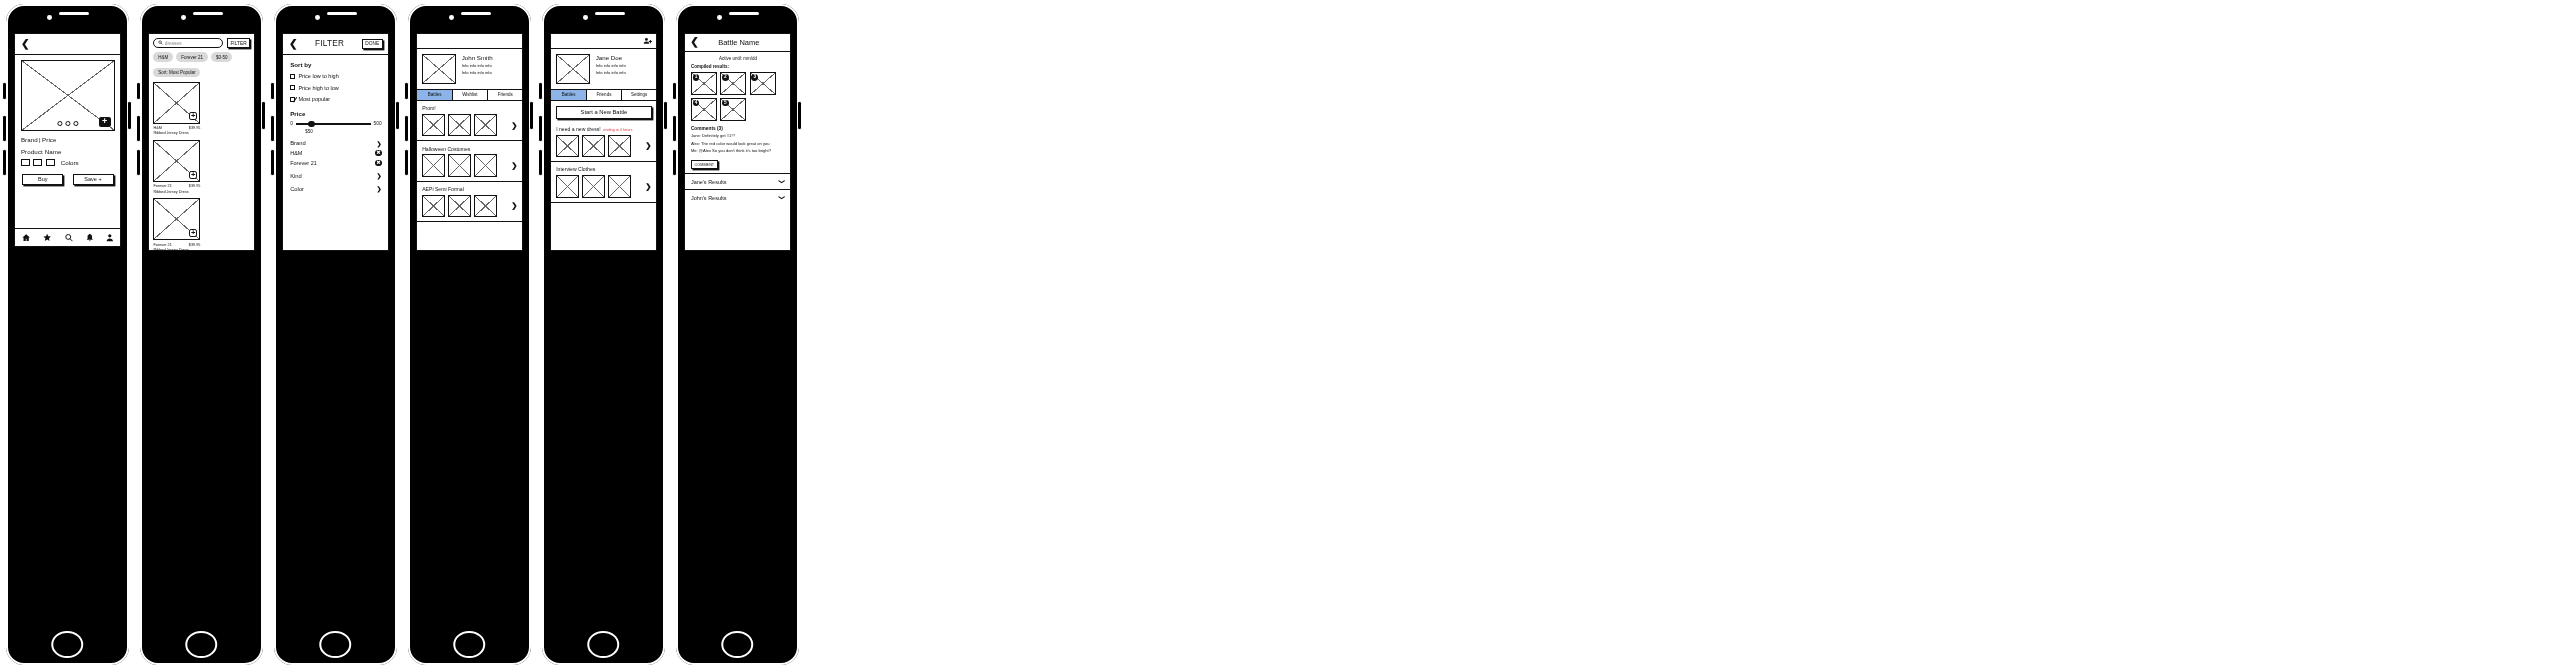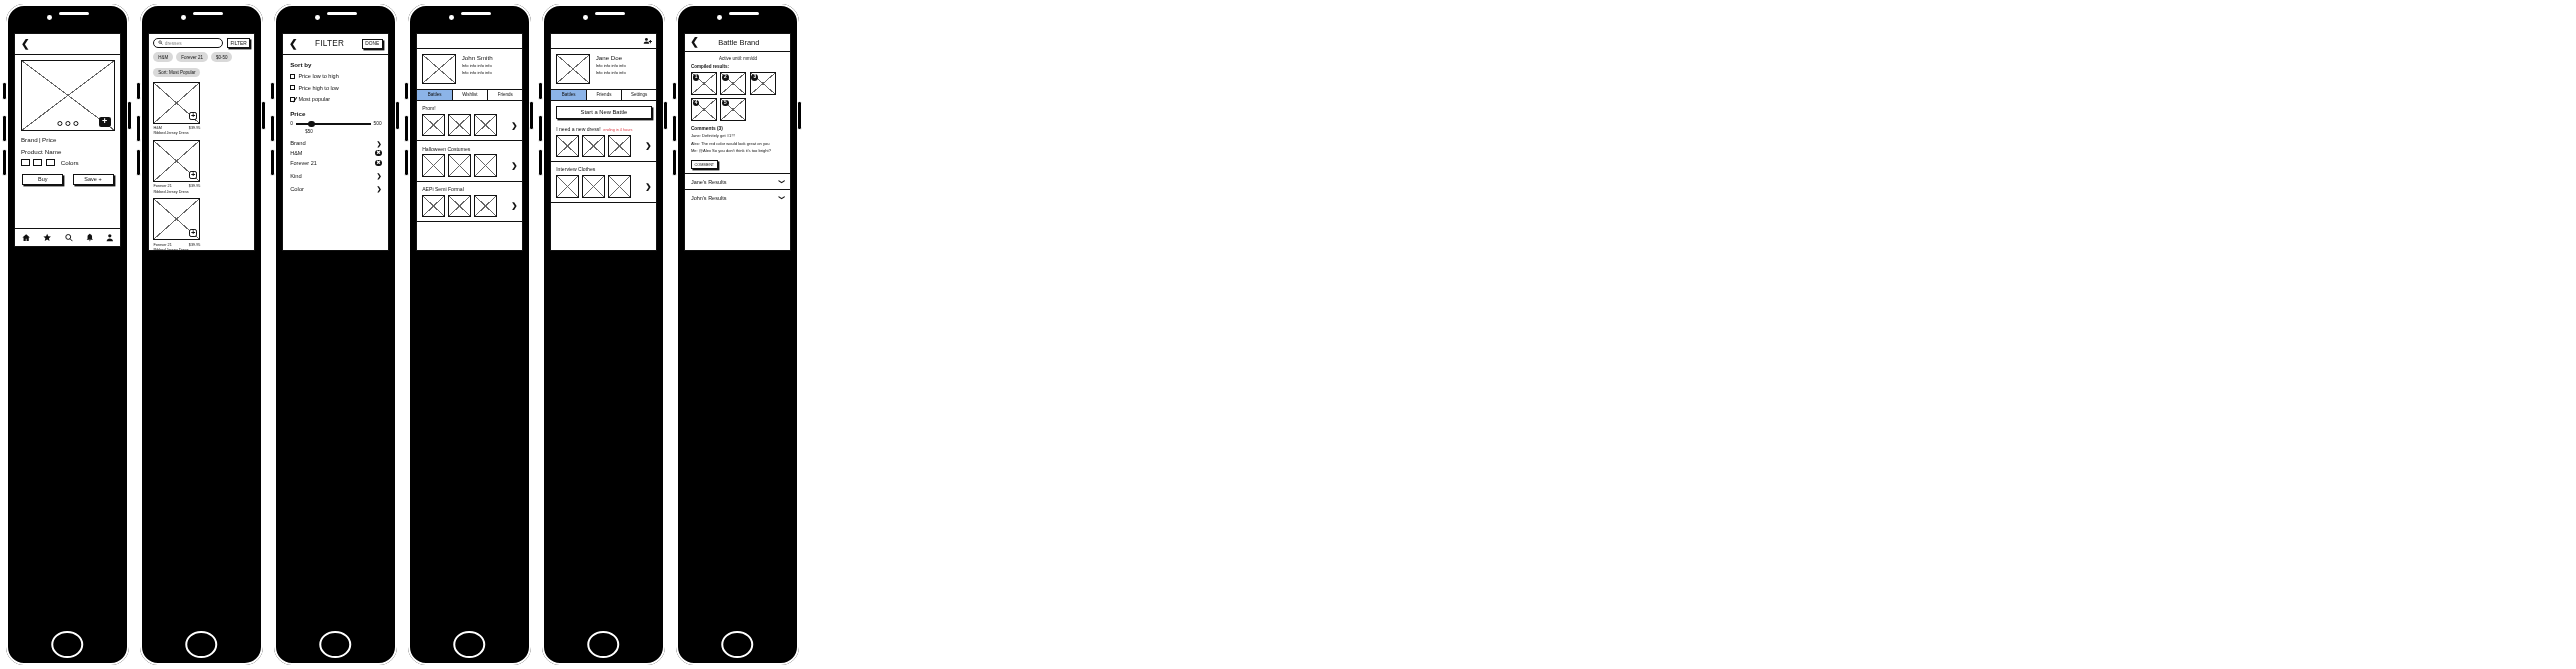--- a/index.html
+++ b/index.html
@@ -545,21 +545,21 @@
     <div class="speaker"></div>
     <div class="side-btn sb-mute"></div>
     <div class="side-btn sb-vup"></div>
     <div class="side-btn sb-vdn"></div>
     <div class="side-btn sb-pwr"></div>
     <div class="home-btn"></div>
 
     <div class="screen tall">
       <div class="s6-head">
         <span class="chev-back">❮</span>
-        <span class="s6-title">Battle Brand</span>
+        <span class="s6-title">Battle Name</span>
       </div>
       <div class="s6-body">
         <div class="s6-active">Active until: mm/dd</div>
         <div class="s6-cr">Compiled results:</div>
         <div class="res-grid">
           <div class="ph-box res">
               <span class="badge">1</span>
             </div>
           <div class="ph-box res">
               <span class="badge">2</span>

